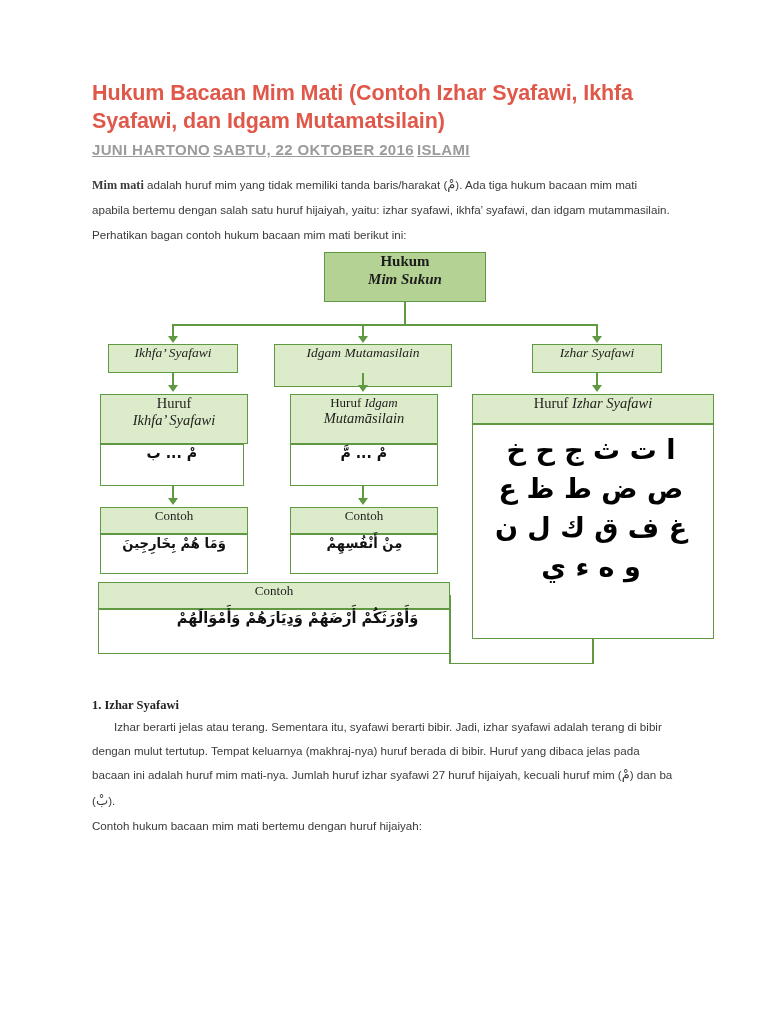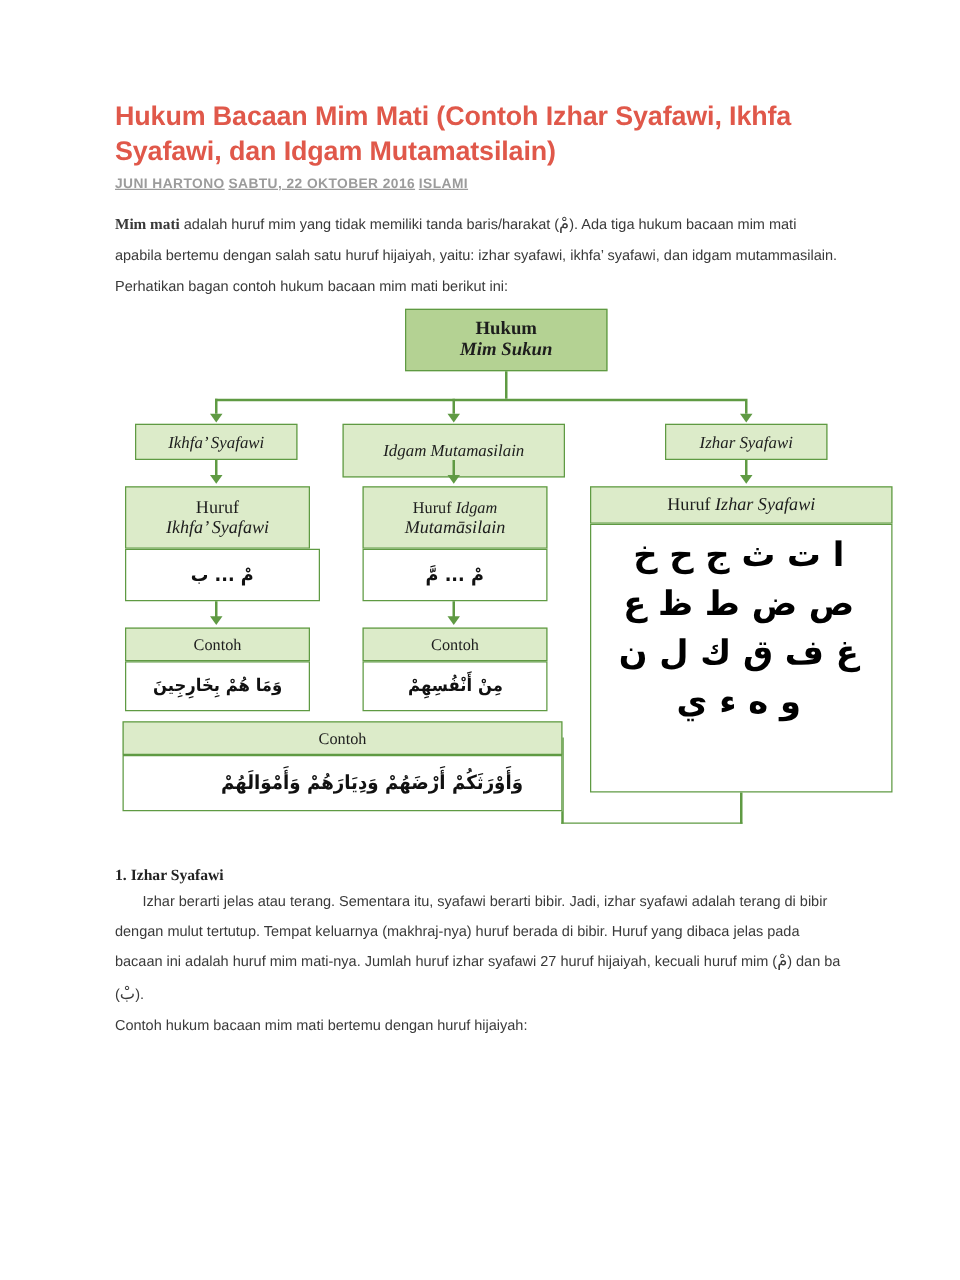--- a/index.html
+++ b/index.html
@@ -35,21 +35,21 @@
     font-size: 21.5px;
     font-weight: bold;
     line-height: 1.28;
     color: #e0584a;
     letter-spacing: -0.1px;
     margin: 0 0 6px 0;
   }
 
   
   .meta {
-    font-size: 11px;
+    font-size: 15px;
     font-weight: bold;
     letter-spacing: 0.35px;
     color: #9b9b9b;
     margin: 0 0 14px 0;
     white-space: nowrap;
   }
   .meta .meta-link {
     text-decoration: underline;
     color: #9b9b9b;
     margin-right: 3px;
@@ -81,21 +81,20 @@
     margin-left: 2px;
   }
   .nbox {
     position: absolute;
     box-sizing: border-box;
     border: 1.6px solid #5f9a43;
     background: #dcebc9;
     display: flex;
     flex-direction: column;
     align-items: center;
-    justify-content: center;
     text-align: center;
     font-family: "Liberation Serif", serif;
     color: #1d1d1d;
     line-height: 1.16;
   }
   .nbox.mid { background: #b4d293; }
   .nbox.white { background: #ffffff; }
   .nbox .it { font-style: italic; }
   .nbox .bd { font-weight: bold; }
 
@@ -210,21 +209,21 @@
       <div class="arrow-down" style="left:74px; top:133px;"></div>
       <div class="ln v" style="left:268px; top:121px; height:14px;"></div>
       <div class="arrow-down" style="left:264px; top:133px;"></div>
       <div class="ln v" style="left:502px; top:121px; height:14px;"></div>
       <div class="arrow-down" style="left:498px; top:133px;"></div>
 
       <div class="nbox" style="left:6px; top:142px; width:148px; height:50px;">
         <span style="font-size:14.5px;">Huruf</span>
         <span class="it" style="font-size:14.5px;">Ikhfa’ Syafawi</span>
       </div>
-      <div class="nbox white arabic-box" style="left:6px; top:192px; width:156px; height:42px;">
+      <div class="nbox white arabic-box" style="left:6px; top:192px; width:144px; height:42px;">
         <span class="example-ar">مْ ... ب</span>
       </div>
       <div class="ln v" style="left:78px; top:234px; height:14px;"></div>
       <div class="arrow-down" style="left:74px; top:246px;"></div>
       <div class="nbox" style="left:6px; top:255px; width:148px; height:27px;">
         <span style="font-size:13px;">Contoh</span>
       </div>
       <div class="nbox white" style="left:6px; top:282px; width:148px; height:40px;">
         <span class="example-ar small">وَمَا هُمْ بِخَارِجِينَ</span>
       </div>

